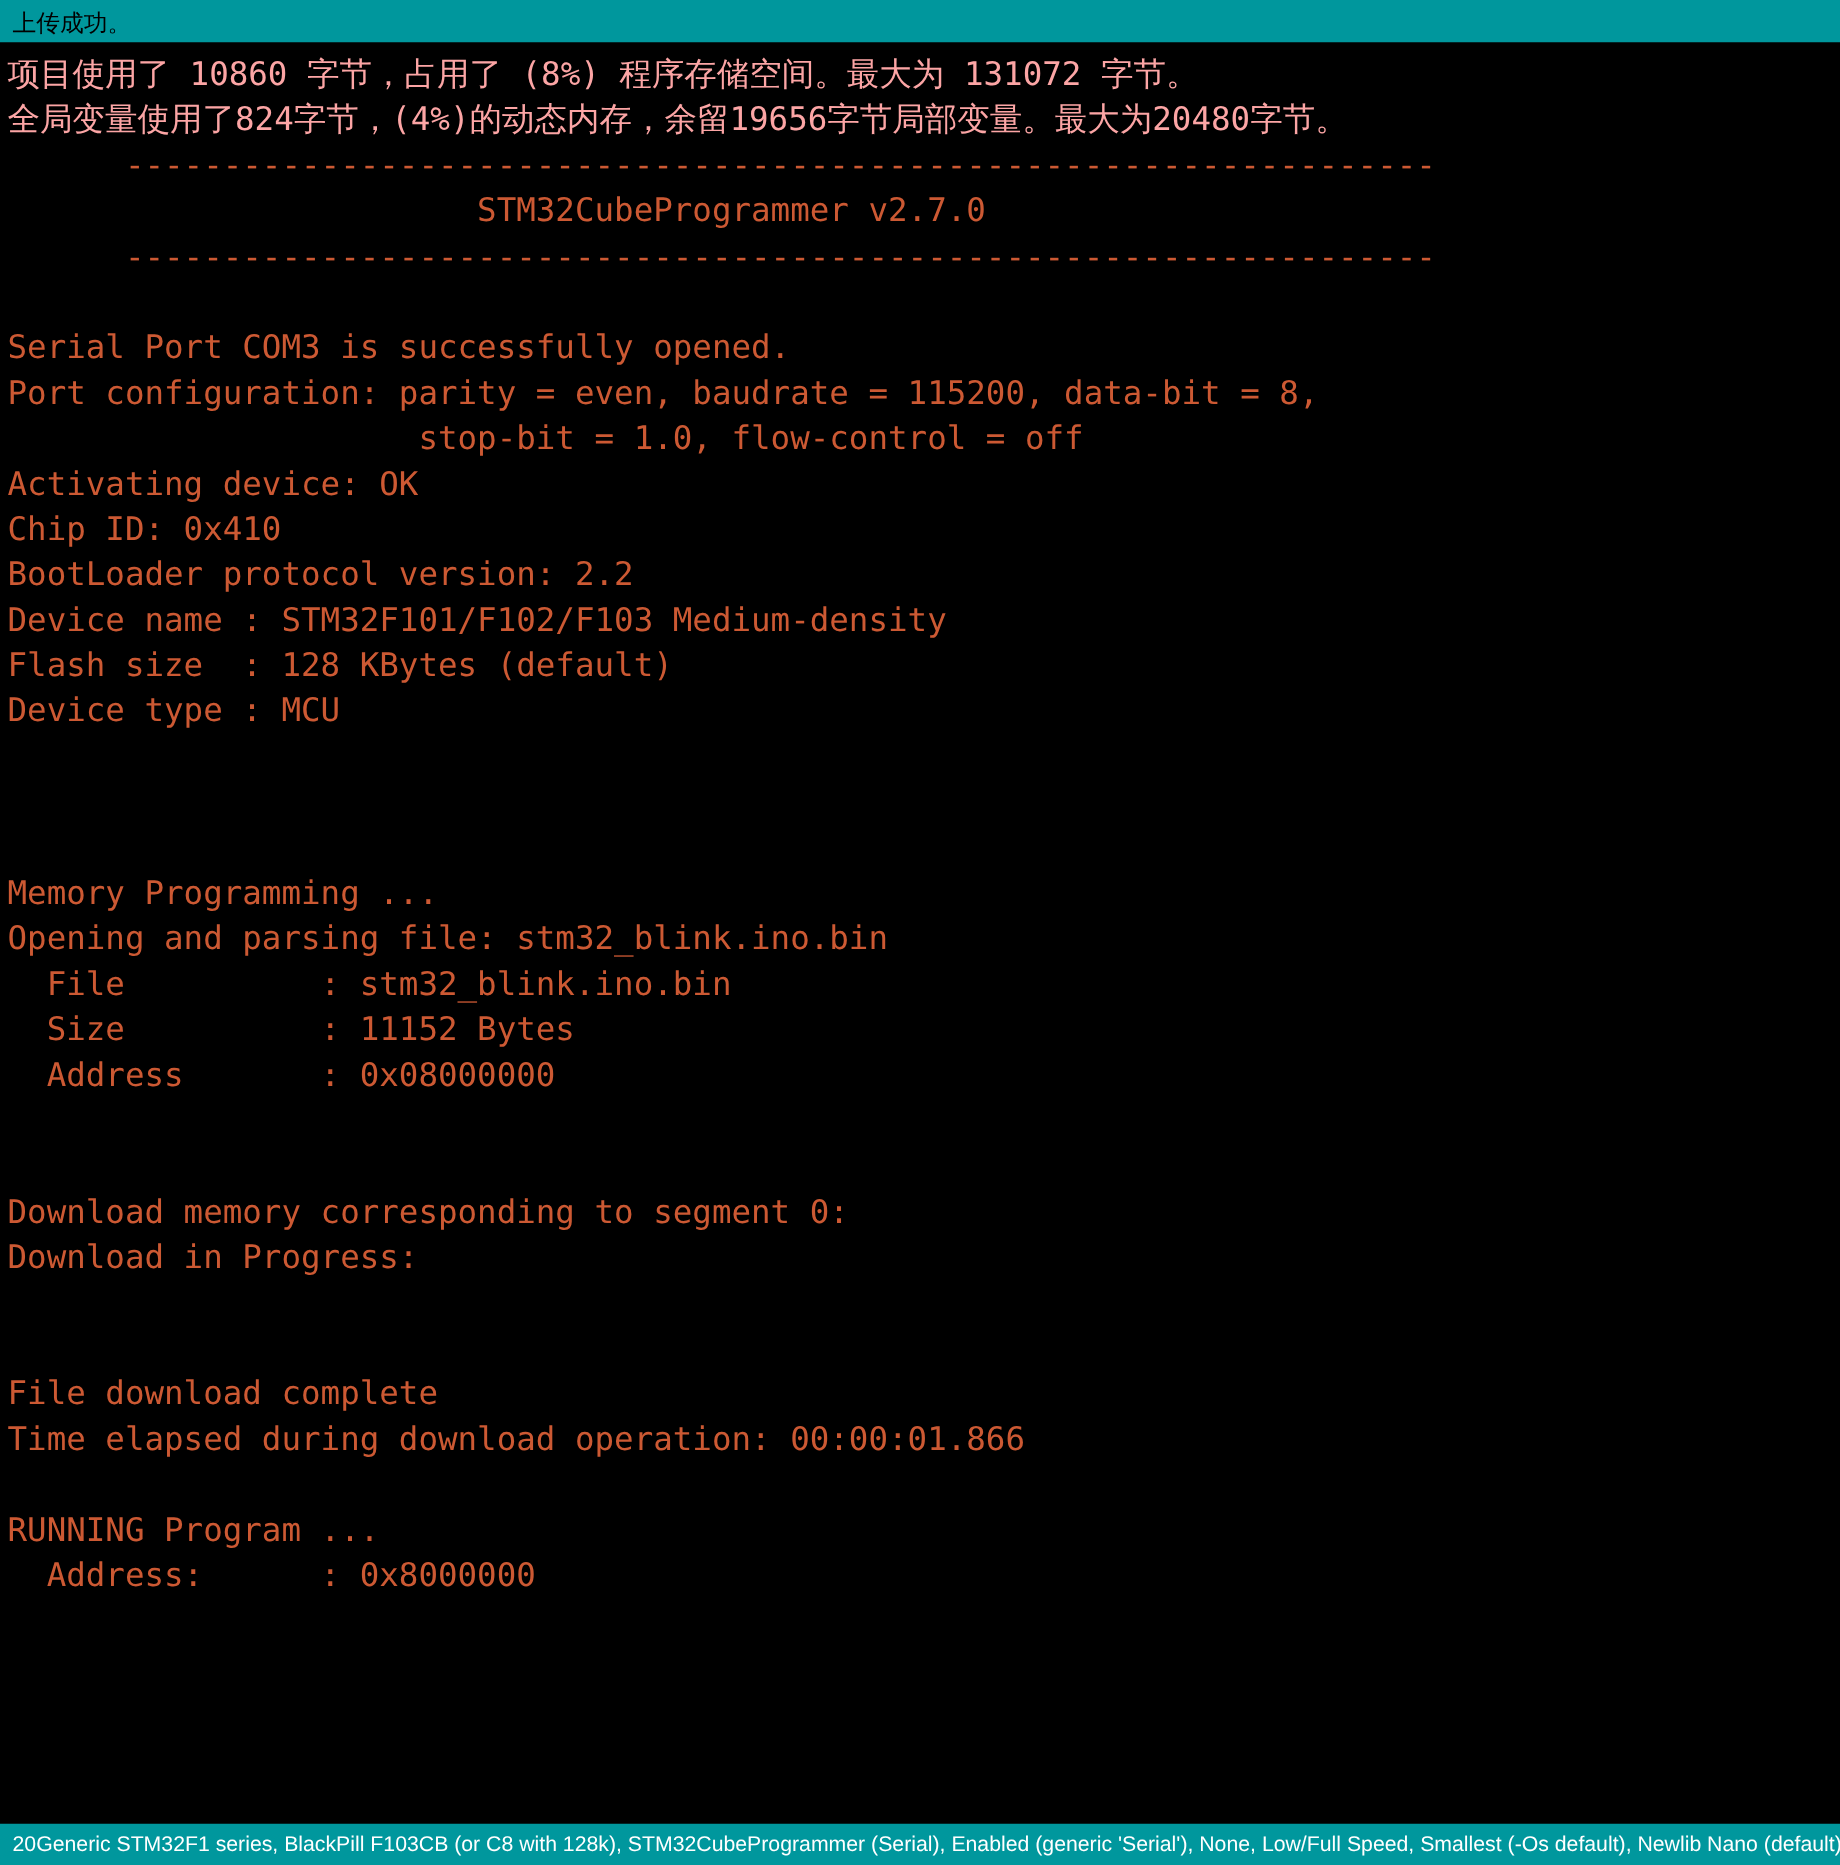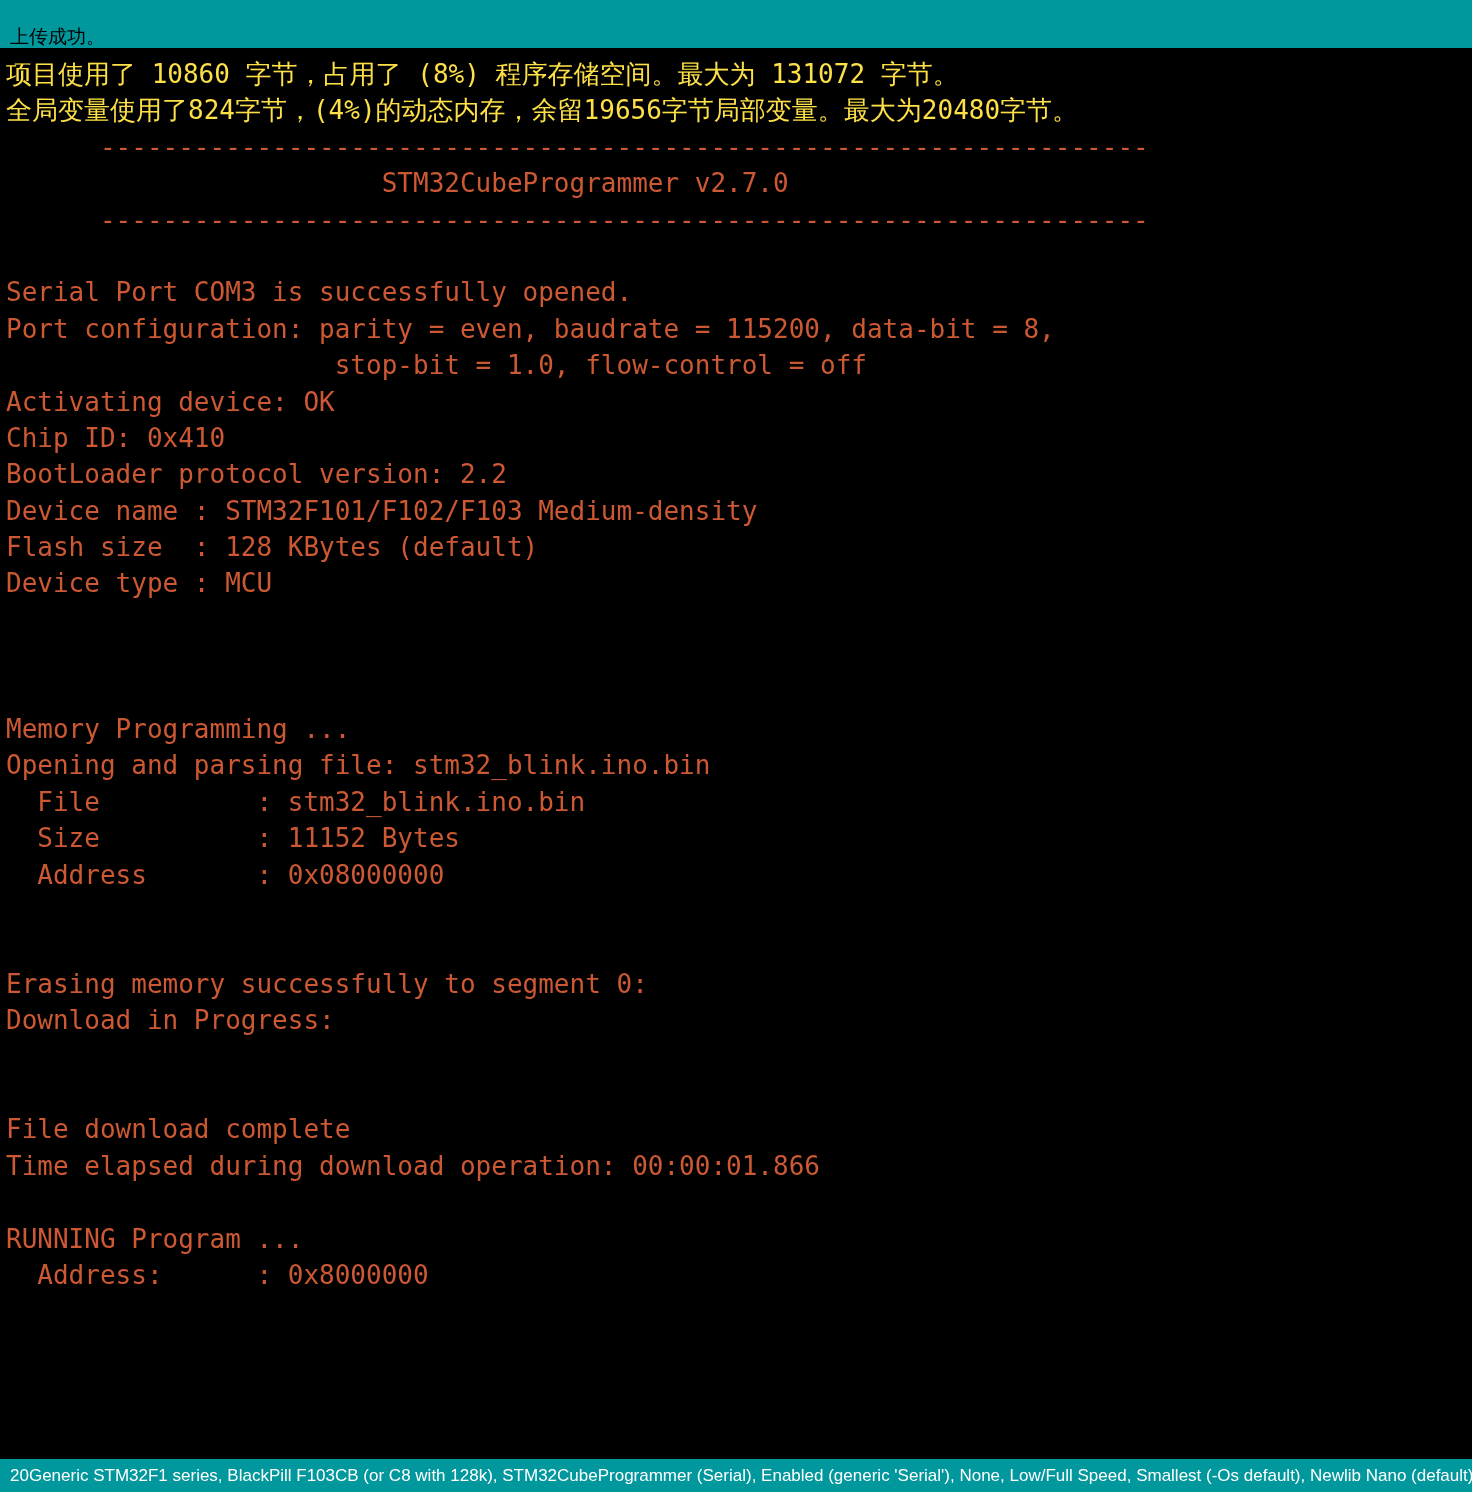--- a/index.html
+++ b/index.html
@@ -13,35 +13,35 @@
       background: #000000;
       font-family: "Consolas", "Monaco", monospace;
       overflow: hidden;
       display: flex;
       flex-direction: column;
       transform-origin: top left;
     }
     .header-bar {
       background: #00979d;
       color: #000000;
-      padding: 24px 10px;
+      padding: 6px 10px;
       font-size: 19px;
       font-family: "Microsoft YaHei", sans-serif;
       height: 34px;
     }
     .console-area {
       flex: 1;
       background: #000000;
       padding: 8px 6px;
       font-size: 26px;
       line-height: 1.4;
       overflow: hidden;
     }
     .white-text {
-      color: #fde047;
+      color: #fca5a5;
       font-family: "Microsoft YaHei", "Consolas", monospace;
     }
     .orange-text {
       color: #cc5933;
       font-family: "Consolas", "Monaco", monospace;
       white-space: pre;
     }
     .footer-bar {
       background: #00979d;
       color: #ffffff;
@@ -88,21 +88,21 @@
   <div class="orange-text">&nbsp;</div>
   <div class="orange-text">&nbsp;</div>
   <div class="orange-text">&nbsp;</div>
   <div class="orange-text">Memory Programming ...</div>
   <div class="orange-text">Opening and parsing file: stm32_blink.ino.bin</div>
   <div class="orange-text">  File          : stm32_blink.ino.bin</div>
   <div class="orange-text">  Size          : 11152 Bytes</div>
   <div class="orange-text">  Address       : 0x08000000 </div>
   <div class="orange-text">&nbsp;</div>
   <div class="orange-text">&nbsp;</div>
-  <div class="orange-text">Erasing memory successfully to segment 0:</div>
+  <div class="orange-text">Download memory corresponding to segment 0:</div>
   <div class="orange-text">Download in Progress:</div>
   <div class="orange-text">&nbsp;</div>
   <div class="orange-text">&nbsp;</div>
   <div class="orange-text">File download complete</div>
   <div class="orange-text">Time elapsed during download operation: 00:00:01.866</div>
   <div class="orange-text">&nbsp;</div>
   <div class="orange-text">RUNNING Program ...</div>
   <div class="orange-text">  Address:      : 0x8000000</div>
 </div>
 

